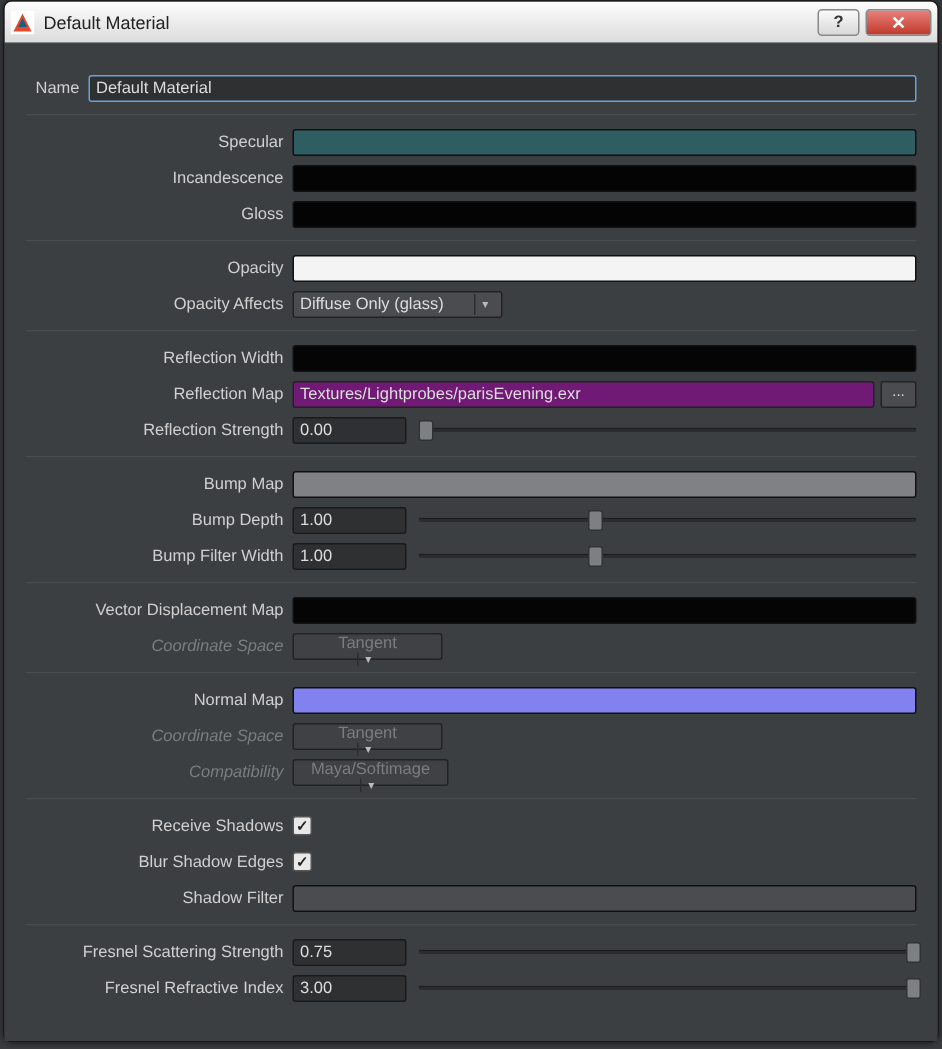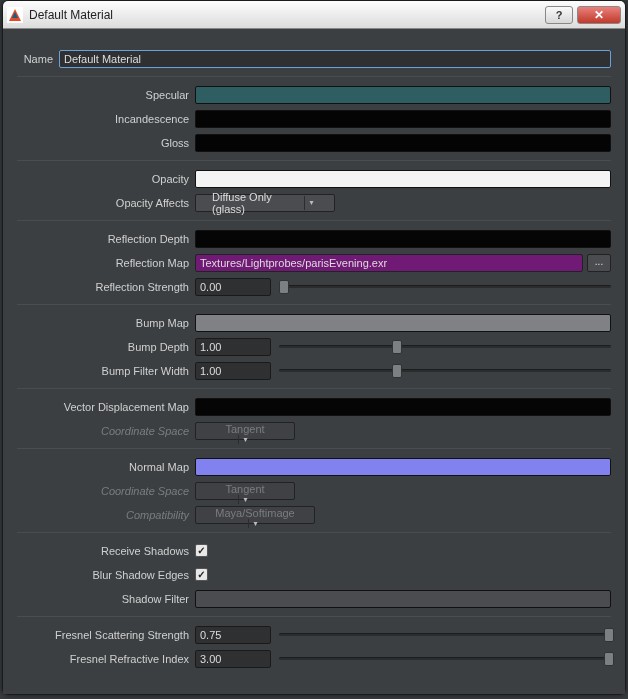--- a/index.html
+++ b/index.html
@@ -113,21 +113,21 @@
     border-radius: 2px;
     margin-left: 6px;
   }
   .dropdown {
     height: 18px;
     background: #4a4c4f;
     border: 1px solid #222;
     border-radius: 2px;
     display: flex;
     align-items: center;
-    padding: 0 16px;
+    padding: 0 4px;
     color: #ddd;
     position: relative;
   }
   .dropdown.disabled { color: #7a7d80; background:#3f4144;flex-direction:column; }
   .dropdown .dd-text { flex: 1; }
   .dropdown .dd-arrow {
     width: 14px; height: 14px;
     display: flex; align-items: center; justify-content: center;
     font-size: 8px; color: #bbb;
     border-left:1px solid #2a2c2e;
@@ -251,21 +251,21 @@
       <div class="label">Opacity Affects</div>
       <div class="dropdown" style="width:140px;">
         <div class="dd-text">Diffuse Only (glass)</div>
         <div class="dd-arrow">▾</div>
       </div>
     </div>
 
     <div class="hr"></div>
 
     <div class="row">
-      <div class="label">Reflection Depth</div>
+      <div class="label">Reflection Width</div>
       <div class="map-swatch"></div>
     </div>
 
     <div class="row">
       <div class="label">Reflection Map</div>
       <div class="text-input light">Textures/Lightprobes/parisEvening.exr</div>
       <div class="browse-btn">...</div>
     </div>
 
     <div class="row">
@@ -327,21 +327,21 @@
     <div class="row">
       <div class="label disabled">Coordinate Space</div>
       <div class="dropdown disabled" style="width:100px;">
         <div class="dd-text">Tangent</div>
         <div class="dd-arrow">▾</div>
       </div>
     </div>
 
     <div class="row">
       <div class="label disabled">Compatibility</div>
-      <div class="dropdown disabled" style="width:120px;">
+      <div class="dropdown disabled" style="width:104px;">
         <div class="dd-text">Maya/Softimage</div>
         <div class="dd-arrow">▾</div>
       </div>
     </div>
 
     <div class="hr"></div>
 
     <div class="row">
       <div class="label">Receive Shadows</div>
       <div class="checkbox">✓</div>

